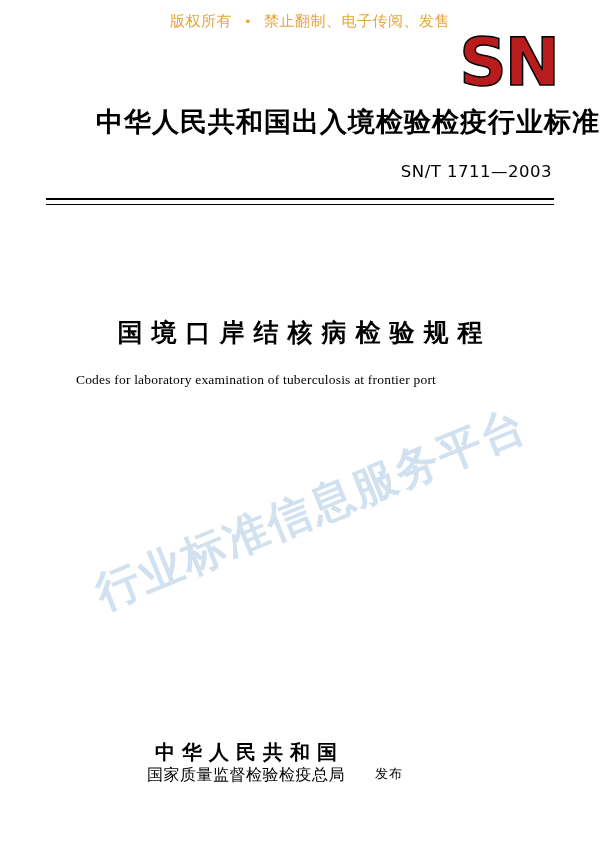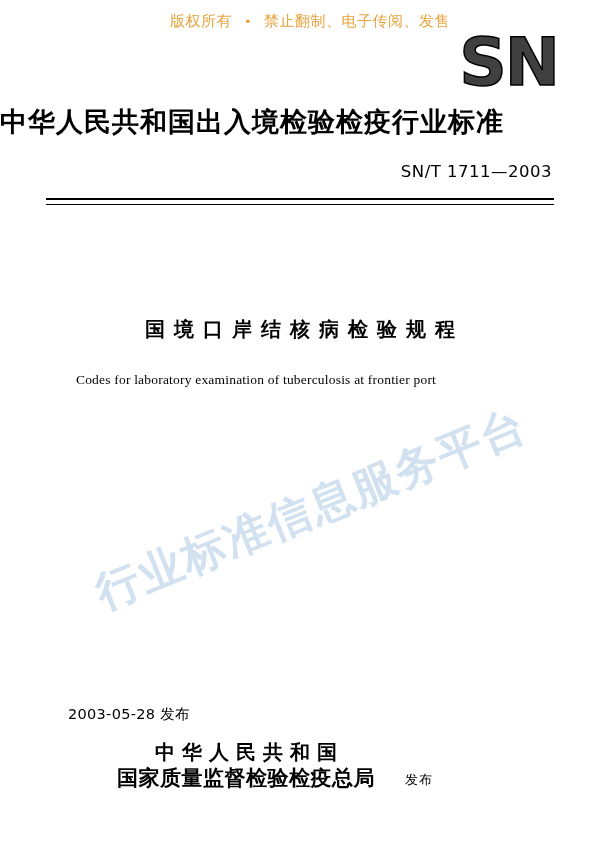--- a/index.html
+++ b/index.html
@@ -48,31 +48,31 @@
   
   .sn-logo {
     position: absolute;
     top: 30px;
     right: 42px;
     font-family: "DejaVu Sans", sans-serif;
     font-weight: bold;
     font-size: 66px;
     letter-spacing: -2px;
     line-height: 1;
-    color: #404040;
+    color: #b91c1c;
     -webkit-text-stroke: 1.5px #000;
   }
 
   
   .std-header {
     position: absolute;
     top: 104px;
     left: 0;
     width: 600px;
-    text-align: left;
+    text-align: right;
     font-family: "DejaVu Sans", sans-serif;
     font-weight: bold;
     font-size: 27px;
     letter-spacing: 1px;
     white-space: nowrap;
   }
 
   
   .std-number {
     position: absolute;
@@ -101,21 +101,21 @@
 
   
   .title-zh {
     position: absolute;
     top: 316px;
     left: 0;
     width: 600px;
     text-align: center;
     font-family: "DejaVu Sans", sans-serif;
     font-weight: bold;
-    font-size: 20px;
+    font-size: 25px;
     letter-spacing: 9px;
     text-indent: 9px;
     white-space: nowrap;
   }
 
   
   .title-en {
     position: absolute;
     top: 372px;
     left: 0;
@@ -189,22 +189,22 @@
   .issuer-line1 {
     font-family: "DejaVu Sans", sans-serif;
     font-weight: bold;
     font-size: 20px;
     letter-spacing: 7px;
     text-indent: 7px;
     line-height: 1.25;
   }
   .issuer-line2 {
     font-family: "DejaVu Sans", sans-serif;
-    font-weight: bold;
-    font-size: 21px;
+    font-weight: normal;
+    font-size: 16px;
     letter-spacing: 0.5px;
     line-height: 1.25;
   }
   .issuer-publish {
     position: absolute;
     right: -58px;
     bottom: 2px;
     font-family: "DejaVu Sans", sans-serif;
     font-size: 13px;
     font-weight: normal;
@@ -229,21 +229,20 @@
   <div class="rule-top"></div>
   <div class="rule-bottom"></div>
 
   <div class="title-zh">国境口岸结核病检验规程</div>
   <div class="title-en">Codes for laboratory examination of tuberculosis at frontier port</div>
 
   <div class="watermark">
     <span>行业标准信息服务平台</span>
   </div>
 
-  <div class="date-issue">2003-05-28 发布</div>
 
   <div class="issuer">
     <div class="issuer-inner">
       <div class="issuer-line1">中华人民共和国</div>
       <div class="issuer-line2">国家质量监督检验检疫总局</div>
       <div class="issuer-publish">发布</div>
     </div>
   </div>
 
 </div>

